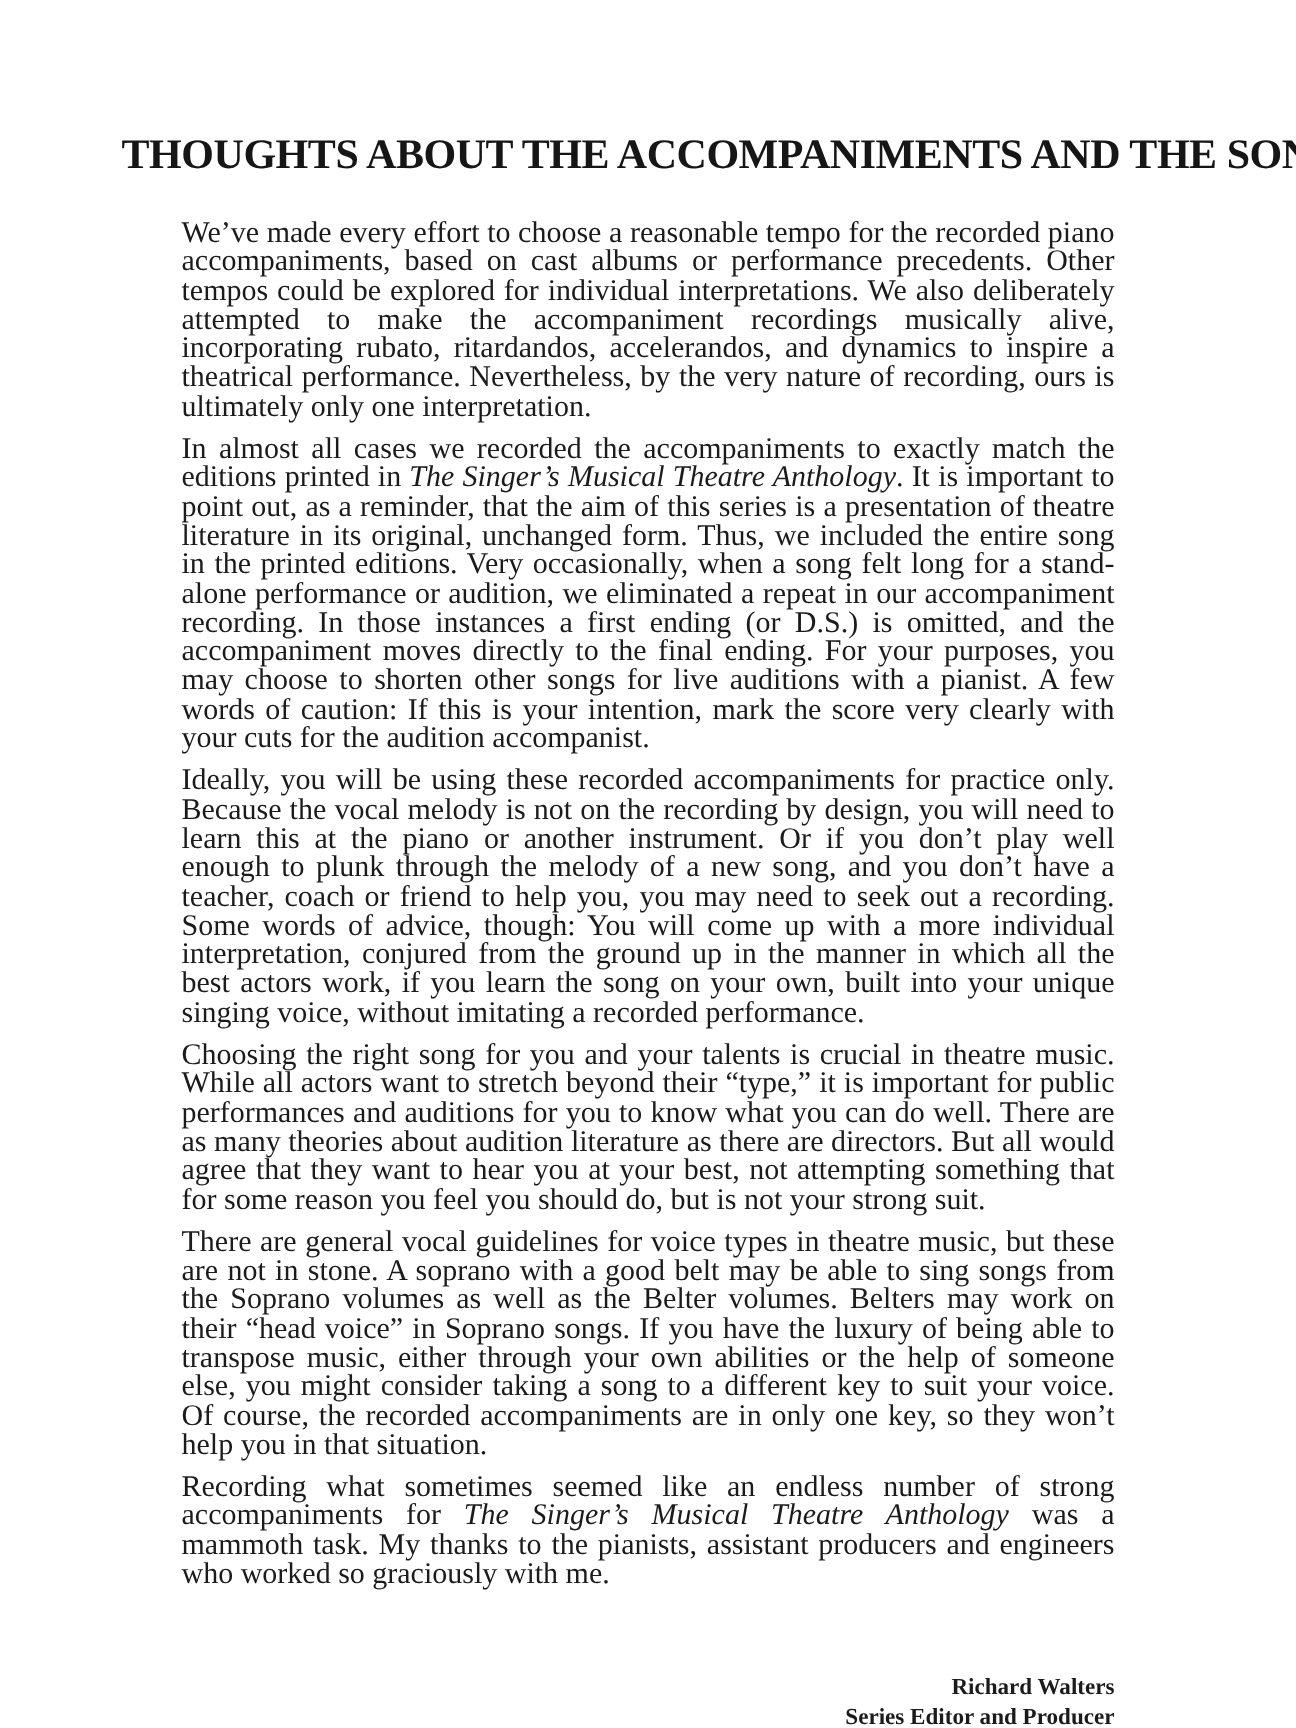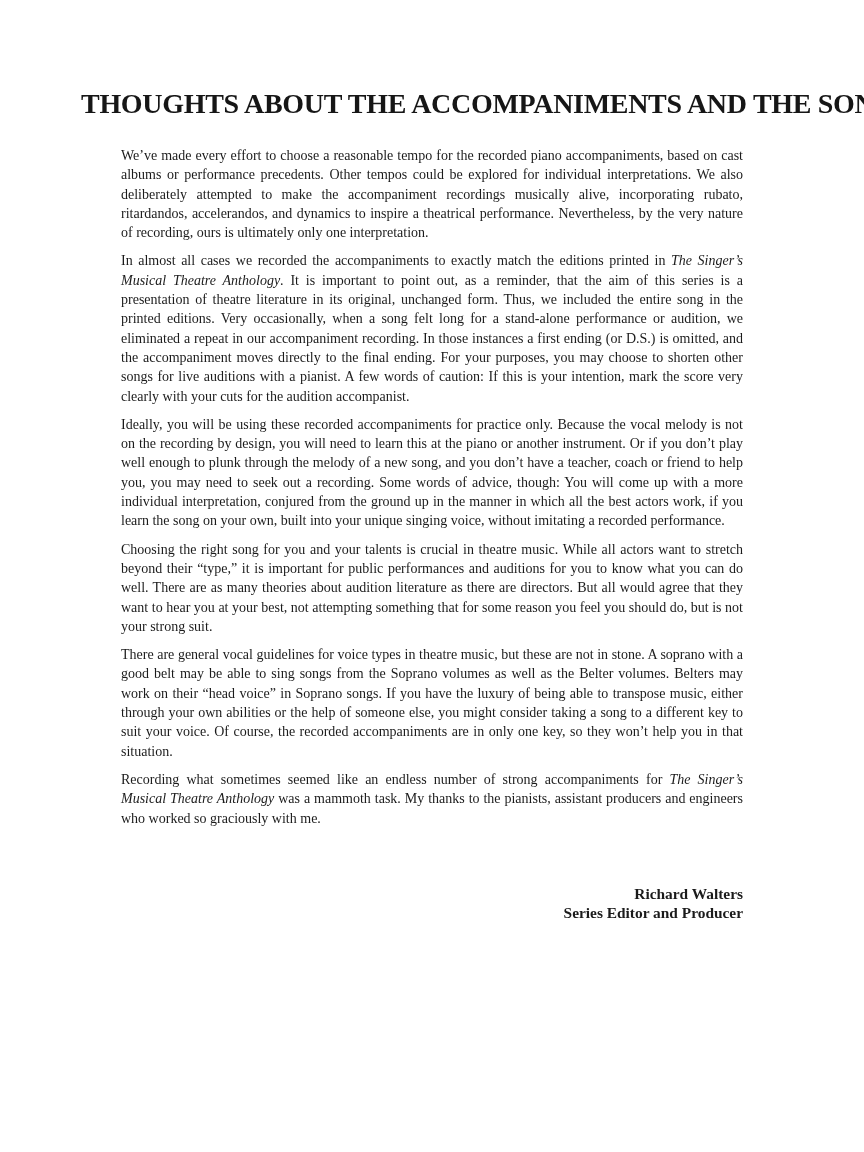--- a/index.html
+++ b/index.html
@@ -22,21 +22,21 @@
     margin: 0 -40px 26px -40px;
     text-align: center;
     font-size: 28px;
     font-weight: bold;
     letter-spacing: -0.3px;
     white-space: nowrap;
     color: #161616;
   }
   .body-text p {
     margin: 0 0 9px 0;
-    font-size: 14px;
+    font-size: 20px;
     line-height: 19.3px;
     text-align: justify;
   }
   .body-text p:last-child {
     margin-bottom: 0;
   }
   .italic {
     font-style: italic;
   }
   .signature {

